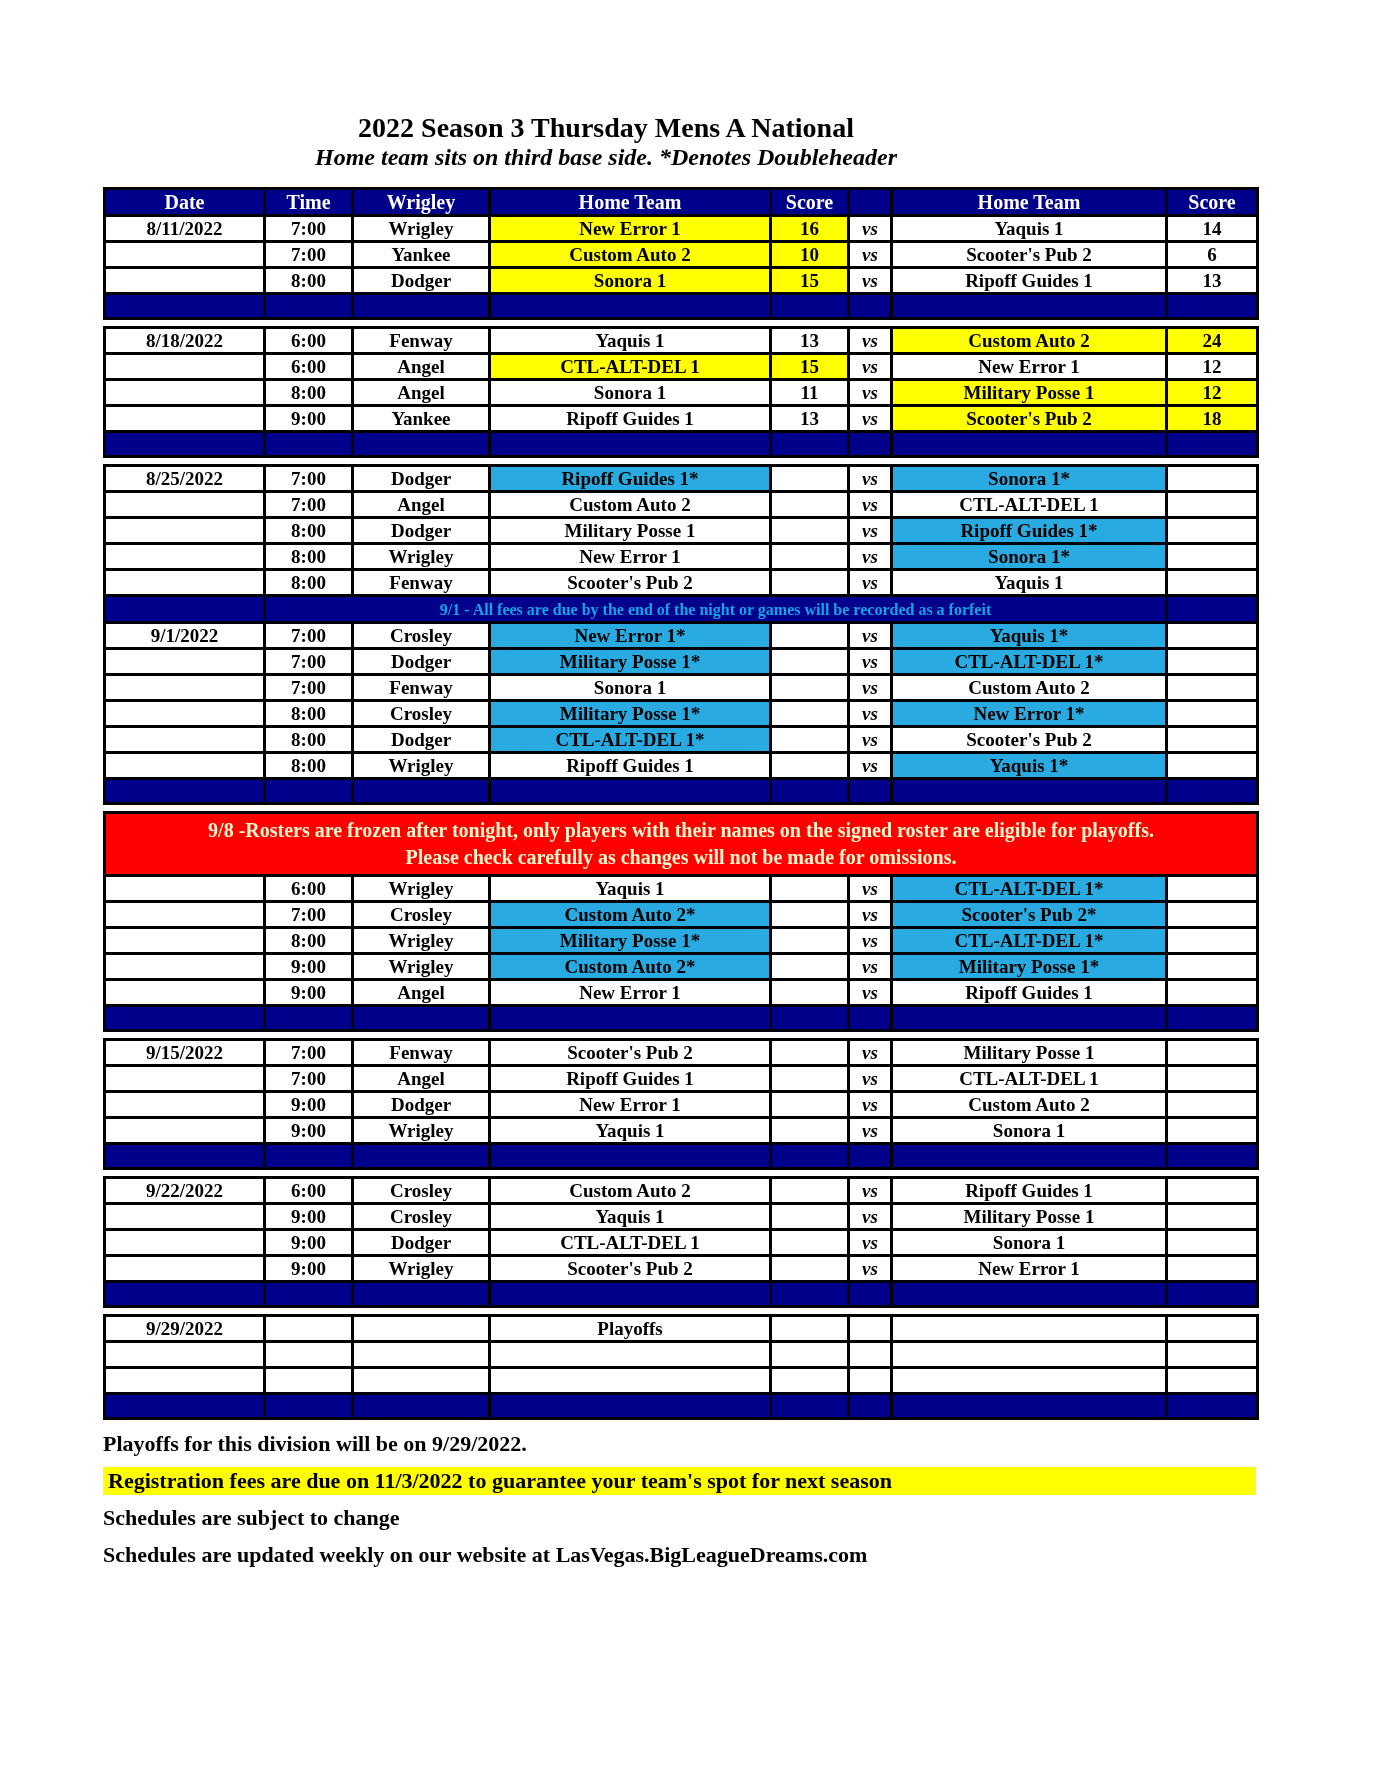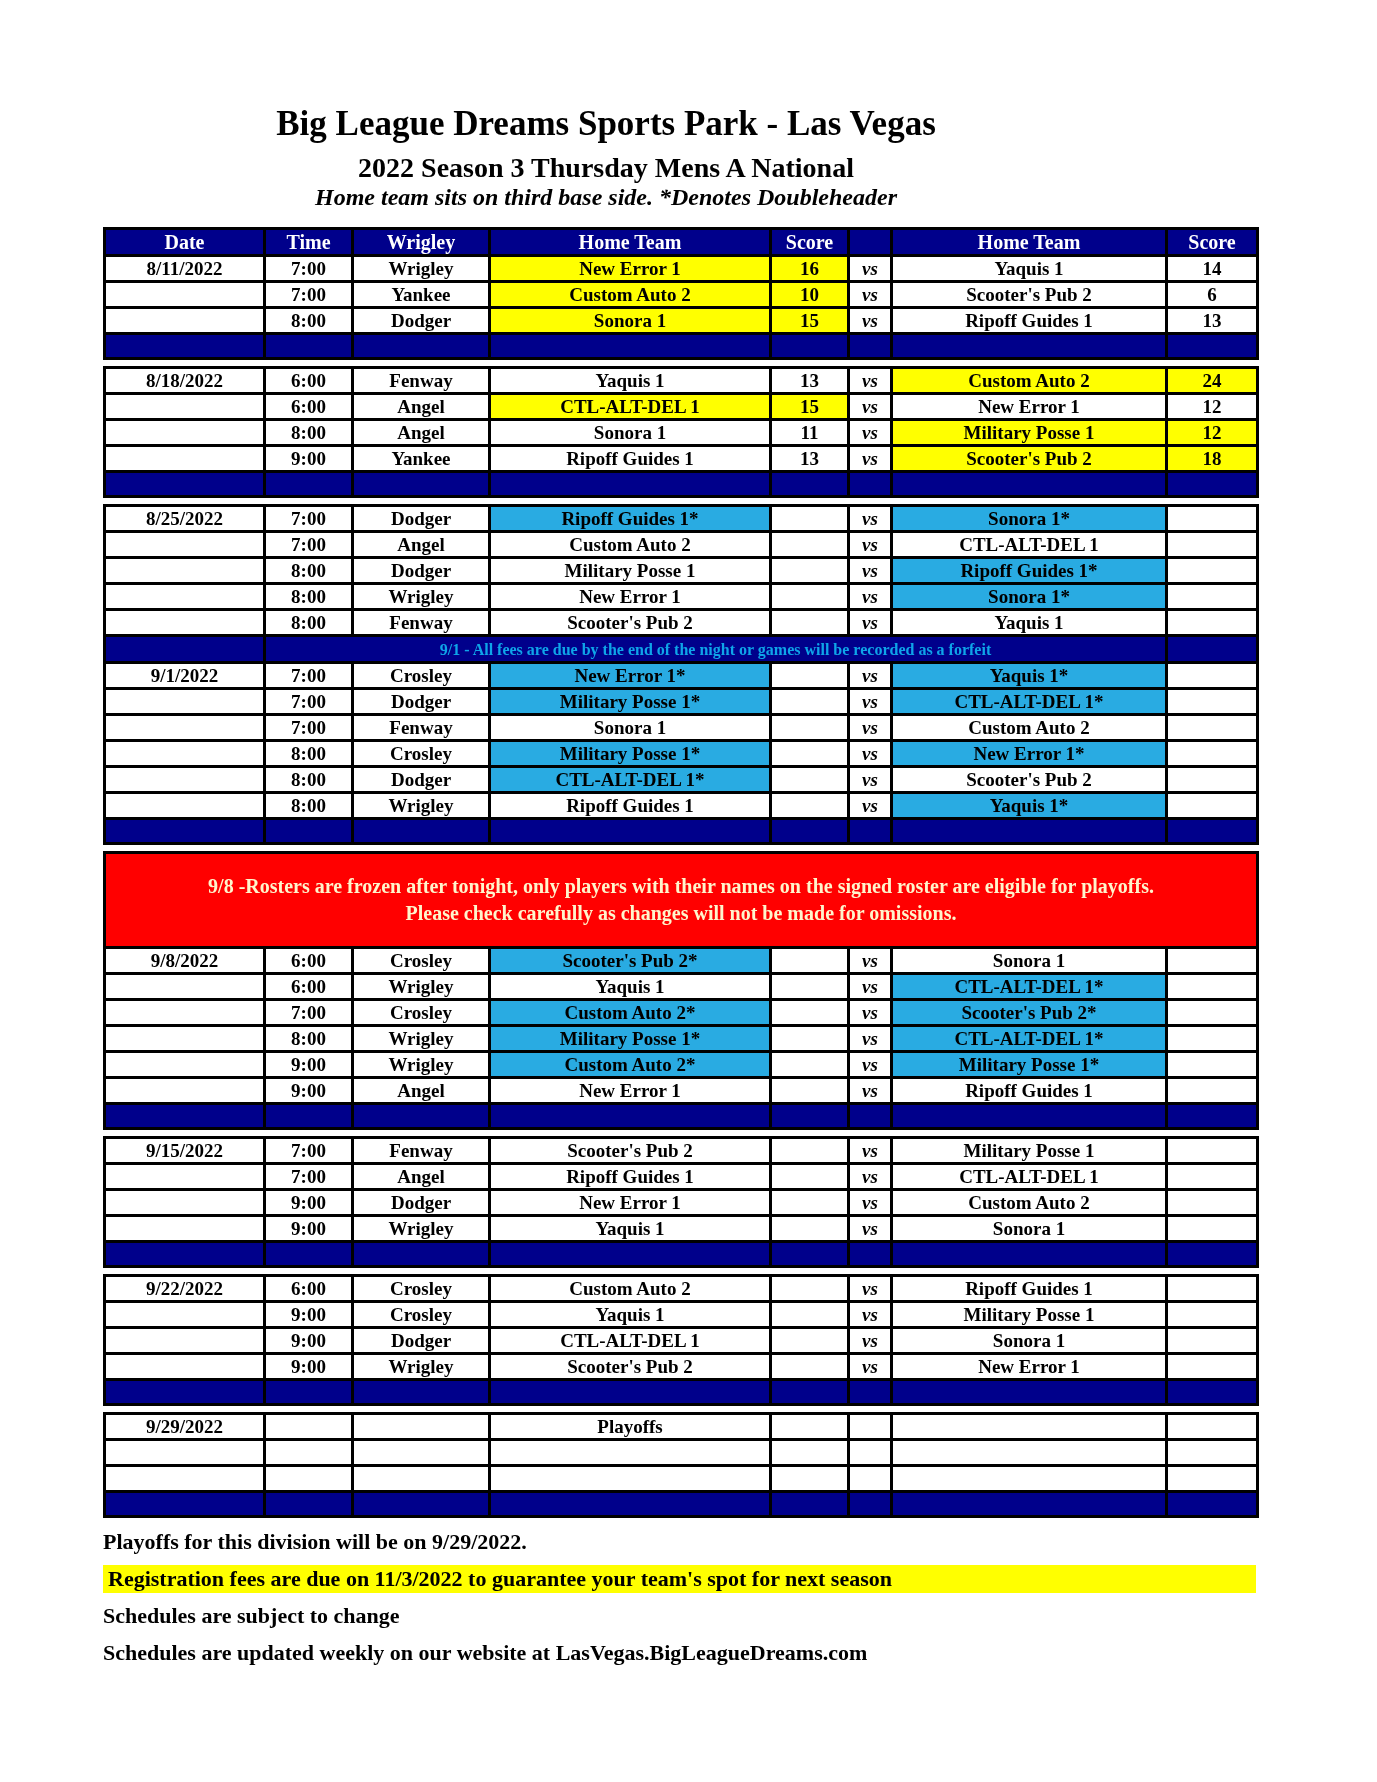--- a/index.html
+++ b/index.html
@@ -29,37 +29,36 @@
   }
   table.sched thead th {
     background:var(--navy); color:var(--header-text);
     font-size:20px; height:24px;
   }
   tr.separator td { background:var(--navy); height:22px; }
   tr.gap td { border-left:0; border-right:0; border-top:0; border-bottom:0; height:6px; line-height:6px; }
   tr.banner-navy td { background:var(--navy); color:#0ea5e9; font-size:16px; height:24px; }
   tr.banner-red td {
     background:var(--red); color:var(--red-banner-text);
-    font-size:20px; height:auto; line-height:27px; padding:19px 0;
+    font-size:20px; height:auto; line-height:27px; padding:3px 0;
   }
   td.vs { font-style:italic; font-size:17px; }
   td.hl-yellow { background:var(--yellow); }
   td.hl-cyan   { background:var(--cyan); }
 
   .footer { margin:10px 0 0 103px; font-weight:bold; font-size:22px; }
   .footer .fline { margin-bottom:9px; line-height:28px; }
   .footer .fline.hl { background:var(--yellow); width:1148px; padding-left:5px; }
 </style>
 </head>
 <body>
 
 <div class="doc">
 
   <div class="head-wrap">
-    <div class="title">Big League Dreams Sports Park - Las Vegas</div>
     <div class="subtitle">2022 Season 3 Thursday Mens A National</div>
     <div class="note">Home team sits on third base side.  *Denotes Doubleheader</div>
   </div>
 
   <table class="sched">
     <colgroup>
       <col style="width:160px">
         <col style="width:88px">
         <col style="width:137px">
         <col style="width:281px">
@@ -305,30 +304,20 @@
         <tr class="gap">
           <td colspan="8"></td>
         </tr>
         <tr class="banner-red">
           <td colspan="8">
             <div>9/8 -Rosters are frozen after tonight, only players with their names on the signed roster are eligible for playoffs.</div>
             <div>Please check carefully as changes will not be made for omissions.</div>
           </td>
         </tr>
         <tr class="game">
-          <td>9/8/2022</td>
-          <td>6:00</td>
-          <td>Crosley</td>
-          <td class="hl-cyan">Scooter's Pub 2*</td>
-          <td></td>
-          <td class="vs">vs</td>
-          <td>Sonora 1</td>
-          <td></td>
-        </tr>
-        <tr class="game">
           <td></td>
           <td>6:00</td>
           <td>Wrigley</td>
           <td>Yaquis 1</td>
           <td></td>
           <td class="vs">vs</td>
           <td class="hl-cyan">CTL-ALT-DEL 1*</td>
           <td></td>
         </tr>
         <tr class="game">

